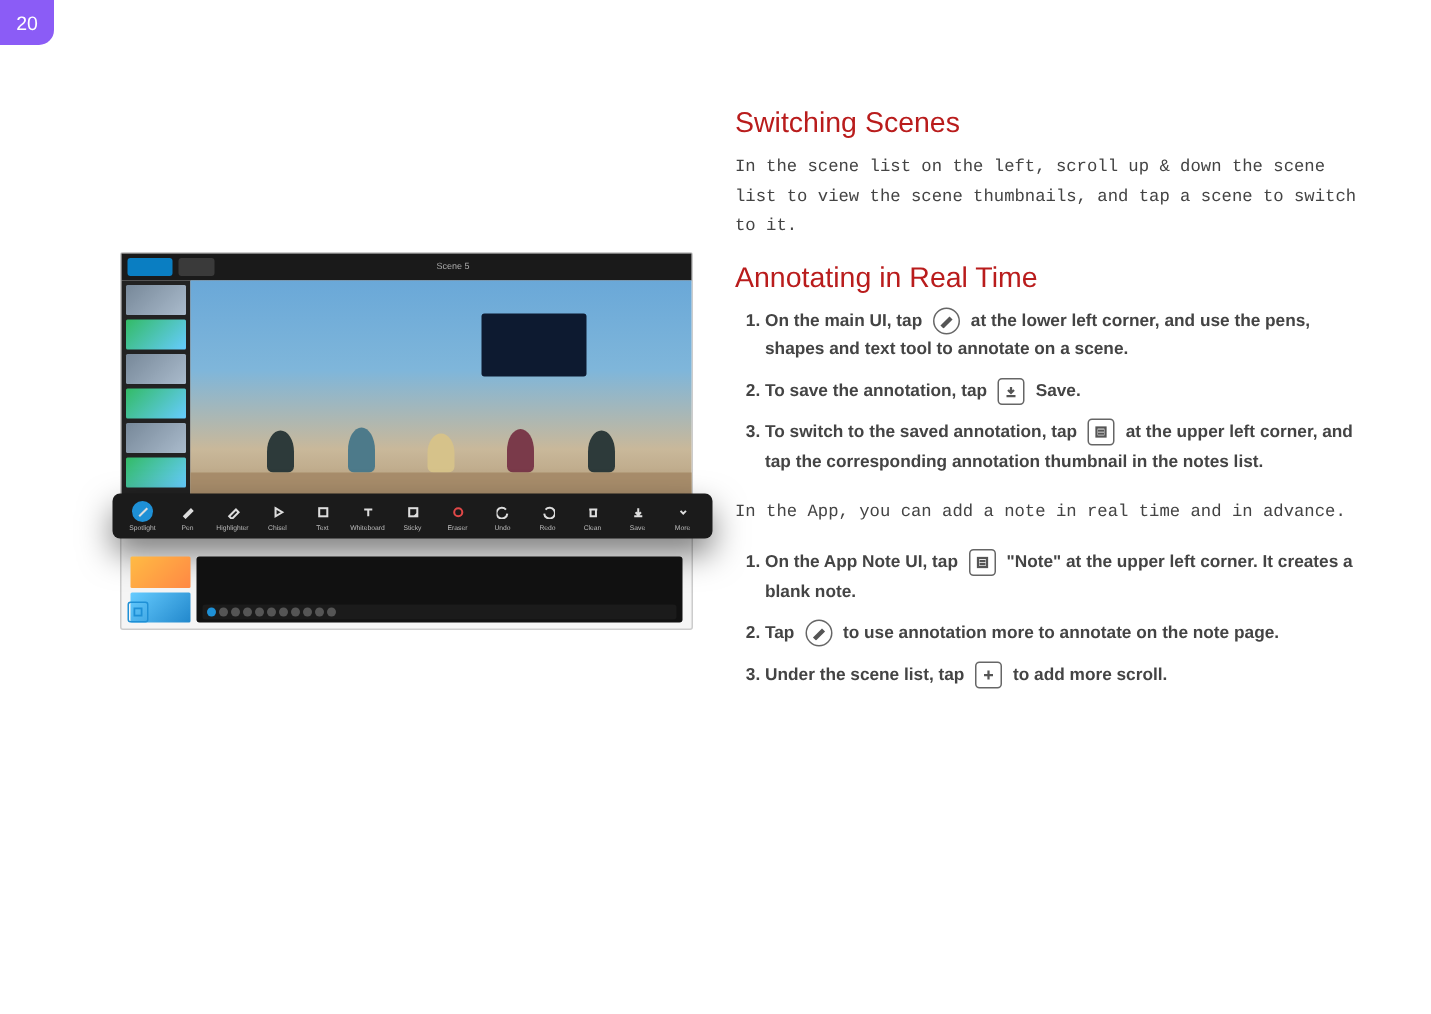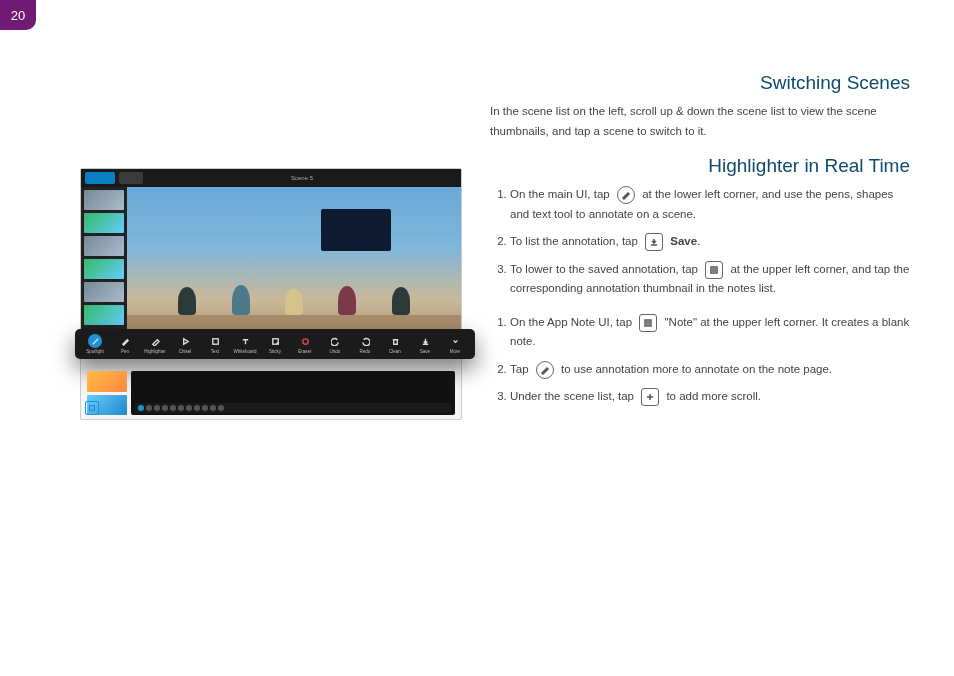--- a/index.html
+++ b/index.html
@@ -7,50 +7,50 @@
     width: 954px; height: 676px;
     font-family: "Segoe UI", Arial, sans-serif;
     background: #fff;
     color: #333;
     position: relative;
   }
   .page-badge {
     position: absolute;
     top: 0; left: 0;
     width: 36px; height: 30px;
-    background: #701a75;
+    background: #8b5cf6;
     color: #fff;
     font-size: 13px;
     display: flex;
     align-items: center;
     justify-content: center;
     border-bottom-right-radius: 10px;
   }
   .content {
     position: absolute;
     top: 60px;
     left: 490px;
     width: 420px;
   }
   h2 {
     font-weight: 400;
     font-size: 19px;
-    color: #0c4a6e;
+    color: #b91c1c;
     margin: 12px 0 8px 0;
-    text-align: right;
   }
   p, li {
     font-size: 11.5px;
     line-height: 1.7;
     color: #444;
   }
-  p { margin: 4px 0 14px 0; }
+  p { margin: 4px 0 14px 0; font-family: Liberation Mono, monospace; }
   ol {
     padding-left: 20px;
     margin: 4px 0 14px 0;
+    font-weight: bold;
   }
   ol li { margin-bottom: 8px; }
   .inline-icon {
     display: inline-flex;
     vertical-align: middle;
     width: 16px; height: 16px;
     border: 1px solid #666;
     border-radius: 3px;
     align-items: center;
     justify-content: center;
@@ -320,52 +320,53 @@
         <rect x="2" y="2" width="6" height="6"></rect>
       </svg>
   </div>
 </div>
 
 <div class="content">
 
   <h2>Switching Scenes</h2>
   <p>In the scene list on the left, scroll up &amp; down the scene list to view the scene thumbnails, and tap a scene to switch to it.</p>
 
-  <h2>Highlighter in Real Time</h2>
+  <h2>Annotating in Real Time</h2>
   <ol>
     <li>
       <span>On the main UI, tap</span>
       <span class="inline-icon circle">
           <svg viewBox="0 0 10 10">
             <path d="M2 8 L7 3 L8 4 L3 9z"></path>
           </svg>
         </span>
       <span>at the lower left corner, and use the pens, shapes and text tool to annotate on a scene.</span>
     </li>
     <li>
-      <span>To list the annotation, tap</span>
+      <span>To save the annotation, tap</span>
       <span class="inline-icon">
           <svg viewBox="0 0 10 10">
             <path d="M5 2v4M3 4l2 2 2-2M2 8h6"></path>
           </svg>
         </span>
       <b>Save</b><span>.</span>
     </li>
     <li>
-      <span>To lower to the saved annotation, tap</span>
+      <span>To switch to the saved annotation, tap</span>
       <span class="inline-icon">
           <svg viewBox="0 0 10 10">
             <rect x="2" y="2" width="6" height="6"></rect>
             <path d="M3 4h4M3 6h4"></path>
           </svg>
         </span>
       <span>at the upper left corner, and tap the corresponding annotation thumbnail in the notes list.</span>
     </li>
   </ol>
 
+  <p>In the App, you can add a note in real time and in advance.</p>
   <ol>
     <li>
       <span>On the App Note UI, tap</span>
       <span class="inline-icon">
           <svg viewBox="0 0 10 10">
             <rect x="2" y="2" width="6" height="6"></rect>
             <path d="M3 4h4M3 6h4"></path>
           </svg>
         </span>
       <span>"Note" at the upper left corner. It creates a blank note.</span>

